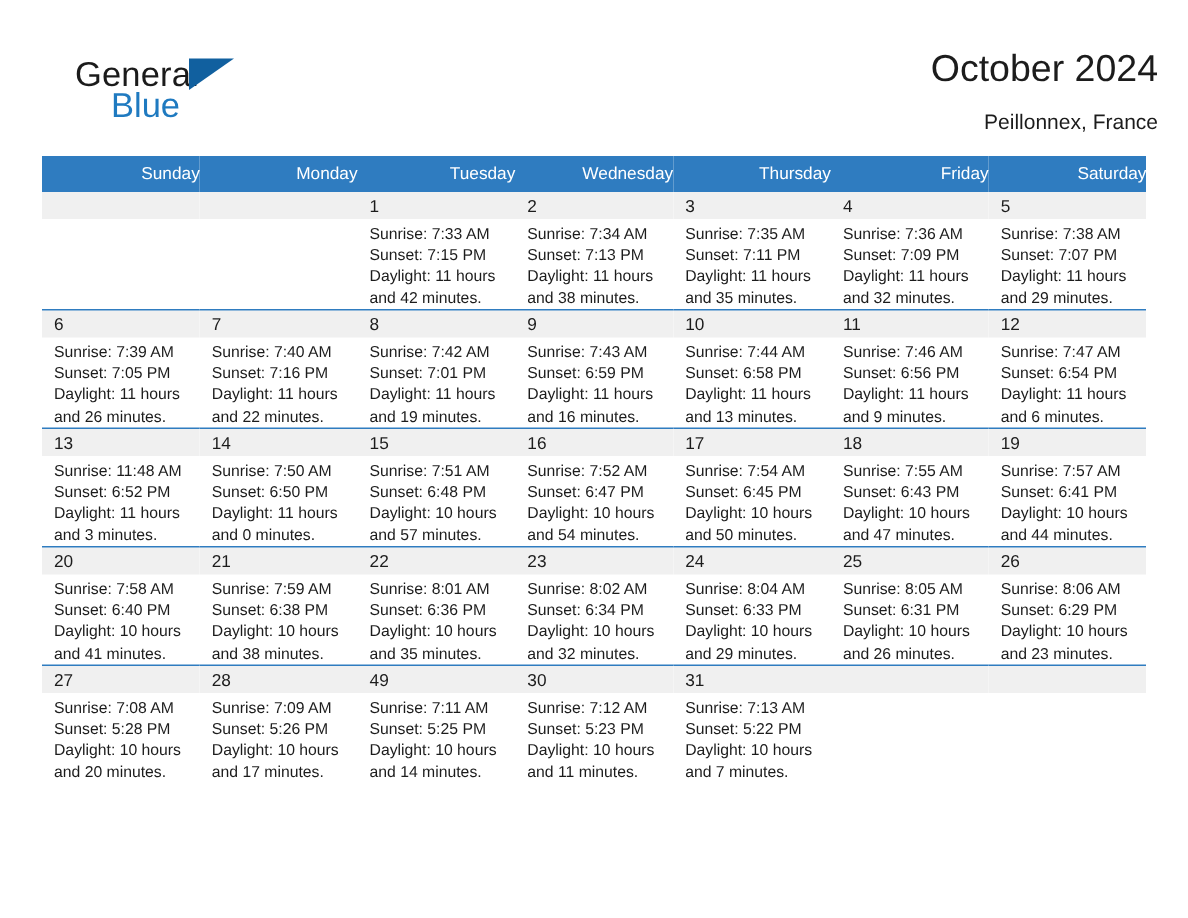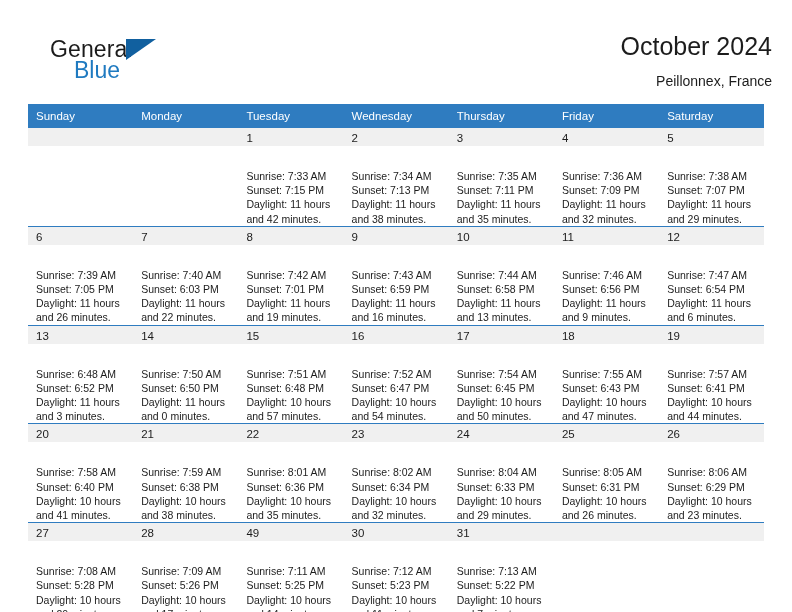--- a/index.html
+++ b/index.html
@@ -93,21 +93,21 @@
     top: 104px;
     width: 736px;
     border-collapse: collapse;
     table-layout: fixed;
   }
   .calendar th {
     background: #2f7cc0;
     color: #ffffff;
     font-size: 11.5px;
     font-weight: normal;
-    text-align: left;
+    text-align: right;
     padding: 5px 0 5px 8px;
     height: 12px;
     line-height: 14px;
     margin-top: 14px;
   }
   .calendar td {
     vertical-align: top;
     padding: 0;
     height: 78px;
     border-top: 1px solid #2f7cc0;
@@ -121,21 +121,20 @@
     padding: 2px 0 3px 8px;
     height: 13px;
     line-height: 13px;
   }
   .daynum {
     font-size: 11.5px;
     color: #1c1c1c;
   }
   .cell-body {
     padding: 3px 4px 0 8px;
-    margin-top: 20px;
   }
   .cell-line {
     font-size: 10.5px;
     line-height: 14.2px;
     color: #1c1c1c;
     white-space: nowrap;
   }
   td.empty .daynum-band {
     background: #f0f0f0;
   }
@@ -242,21 +241,21 @@
               <div class="cell-line">Sunrise: 7:39 AM</div>
               <div class="cell-line">Sunset: 7:05 PM</div>
               <div class="cell-line">Daylight: 11 hours</div>
               <div class="cell-line">and 26 minutes.</div>
             </div>
           </td>
           <td>
             <div class="daynum-band"><span class="daynum">7</span></div>
             <div class="cell-body">
               <div class="cell-line">Sunrise: 7:40 AM</div>
-              <div class="cell-line">Sunset: 6:03 PM</div>
+              <div class="cell-line">Sunset: 7:16 PM</div>
               <div class="cell-line">Daylight: 11 hours</div>
               <div class="cell-line">and 22 minutes.</div>
             </div>
           </td>
           <td>
             <div class="daynum-band"><span class="daynum">8</span></div>
             <div class="cell-body">
               <div class="cell-line">Sunrise: 7:42 AM</div>
               <div class="cell-line">Sunset: 7:01 PM</div>
               <div class="cell-line">Daylight: 11 hours</div>
@@ -297,21 +296,21 @@
               <div class="cell-line">Sunset: 6:54 PM</div>
               <div class="cell-line">Daylight: 11 hours</div>
               <div class="cell-line">and 6 minutes.</div>
             </div>
           </td>
         </tr>
         <tr>
           <td>
             <div class="daynum-band"><span class="daynum">13</span></div>
             <div class="cell-body">
-              <div class="cell-line">Sunrise: 6:48 AM</div>
+              <div class="cell-line">Sunrise: 11:48 AM</div>
               <div class="cell-line">Sunset: 6:52 PM</div>
               <div class="cell-line">Daylight: 11 hours</div>
               <div class="cell-line">and 3 minutes.</div>
             </div>
           </td>
           <td>
             <div class="daynum-band"><span class="daynum">14</span></div>
             <div class="cell-body">
               <div class="cell-line">Sunrise: 7:50 AM</div>
               <div class="cell-line">Sunset: 6:50 PM</div>

